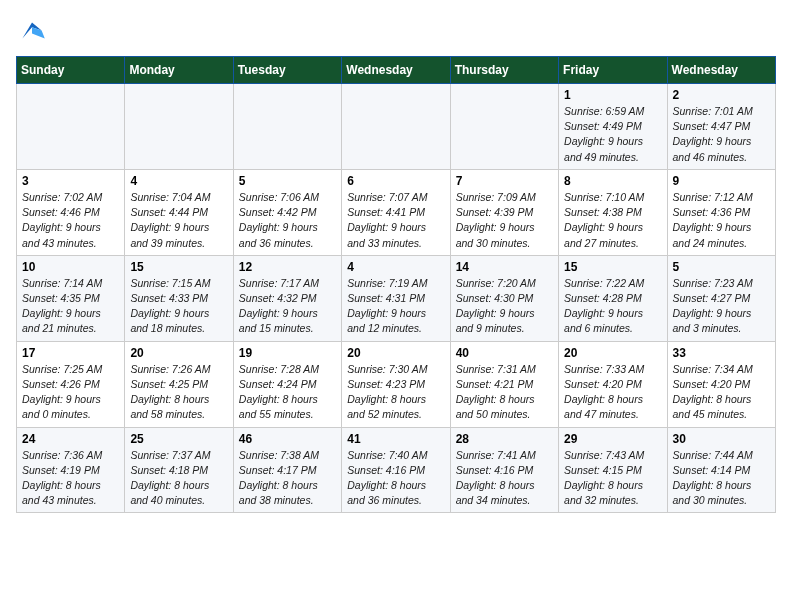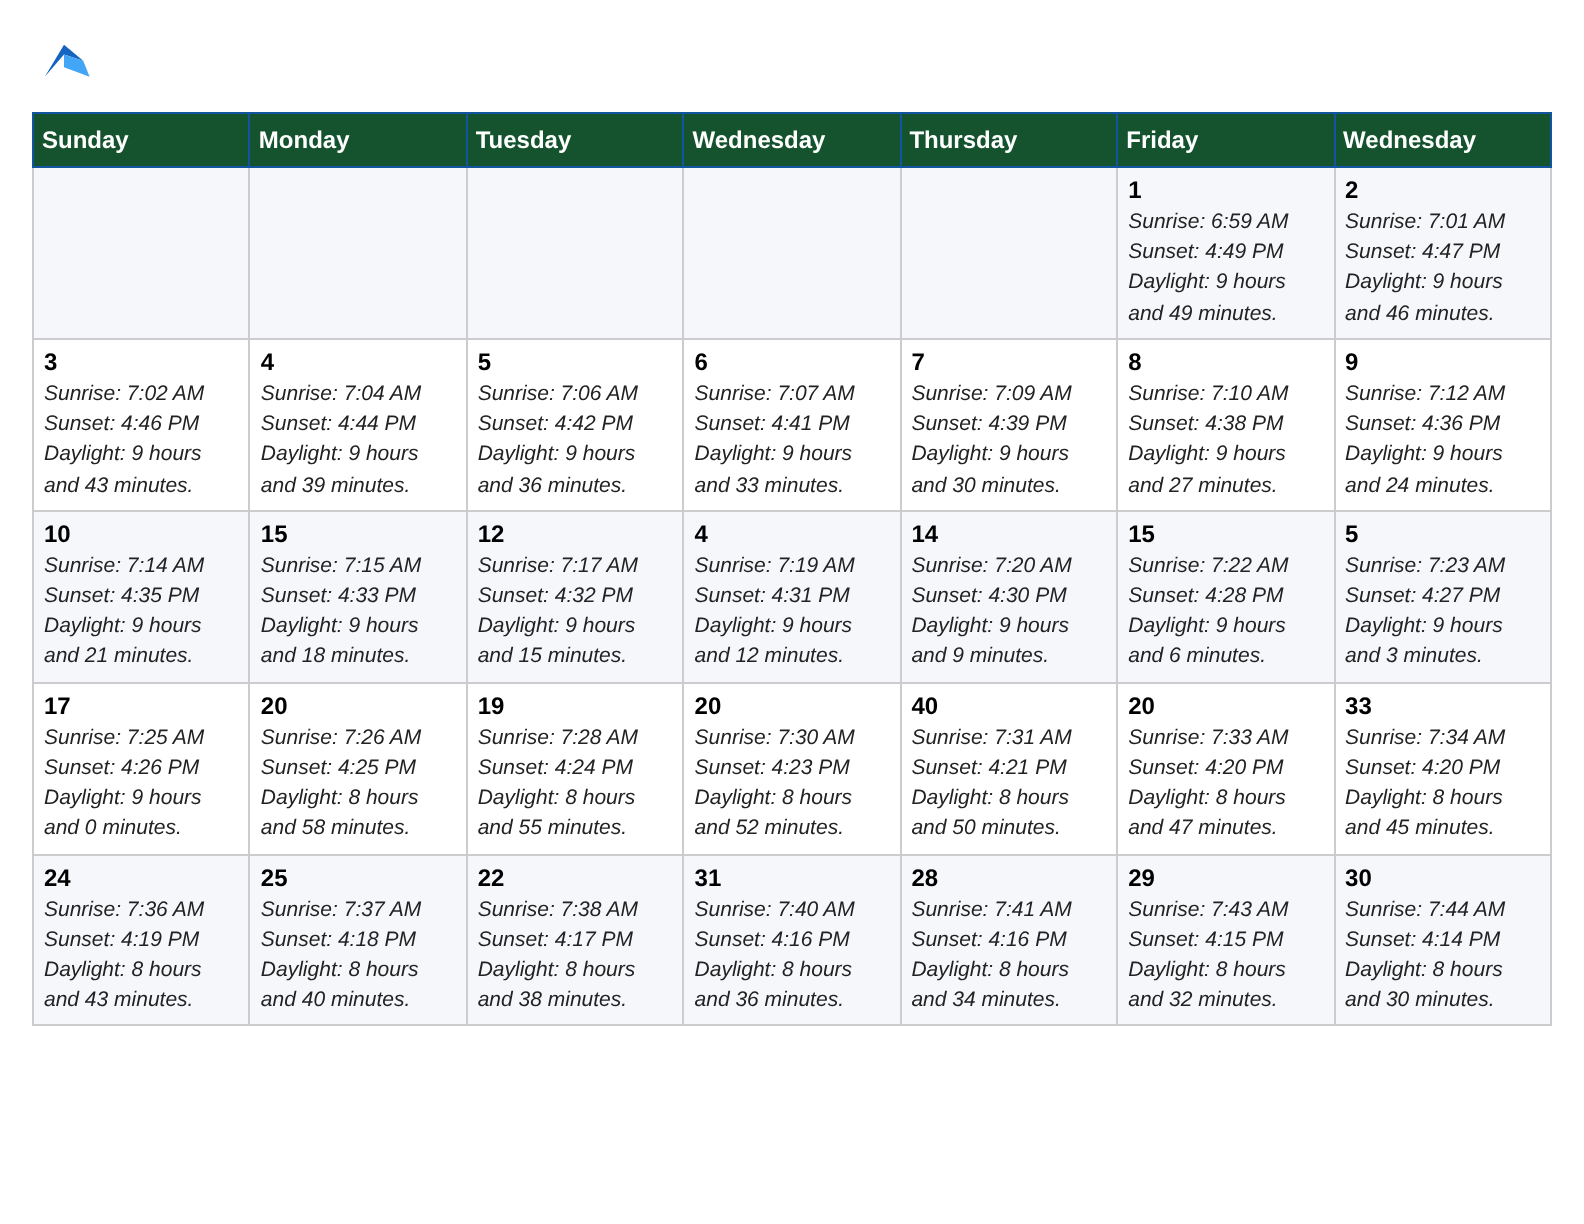--- a/index.html
+++ b/index.html
@@ -229,25 +229,25 @@
       <tr>
         <td>
           <div class="day-num">24</div>
           <div class="day-info">Sunrise: 7:36 AM<br>Sunset: 4:19 PM<br>Daylight: 8 hours and 43 minutes.</div>
         </td>
         <td>
           <div class="day-num">25</div>
           <div class="day-info">Sunrise: 7:37 AM<br>Sunset: 4:18 PM<br>Daylight: 8 hours and 40 minutes.</div>
         </td>
         <td>
-          <div class="day-num">22</div>
+          <div class="day-num">46</div>
           <div class="day-info">Sunrise: 7:38 AM<br>Sunset: 4:17 PM<br>Daylight: 8 hours and 38 minutes.</div>
         </td>
         <td>
-          <div class="day-num">31</div>
+          <div class="day-num">41</div>
           <div class="day-info">Sunrise: 7:40 AM<br>Sunset: 4:16 PM<br>Daylight: 8 hours and 36 minutes.</div>
         </td>
         <td>
           <div class="day-num">28</div>
           <div class="day-info">Sunrise: 7:41 AM<br>Sunset: 4:16 PM<br>Daylight: 8 hours and 34 minutes.</div>
         </td>
         <td>
           <div class="day-num">29</div>
           <div class="day-info">Sunrise: 7:43 AM<br>Sunset: 4:15 PM<br>Daylight: 8 hours and 32 minutes.</div>
         </td>

